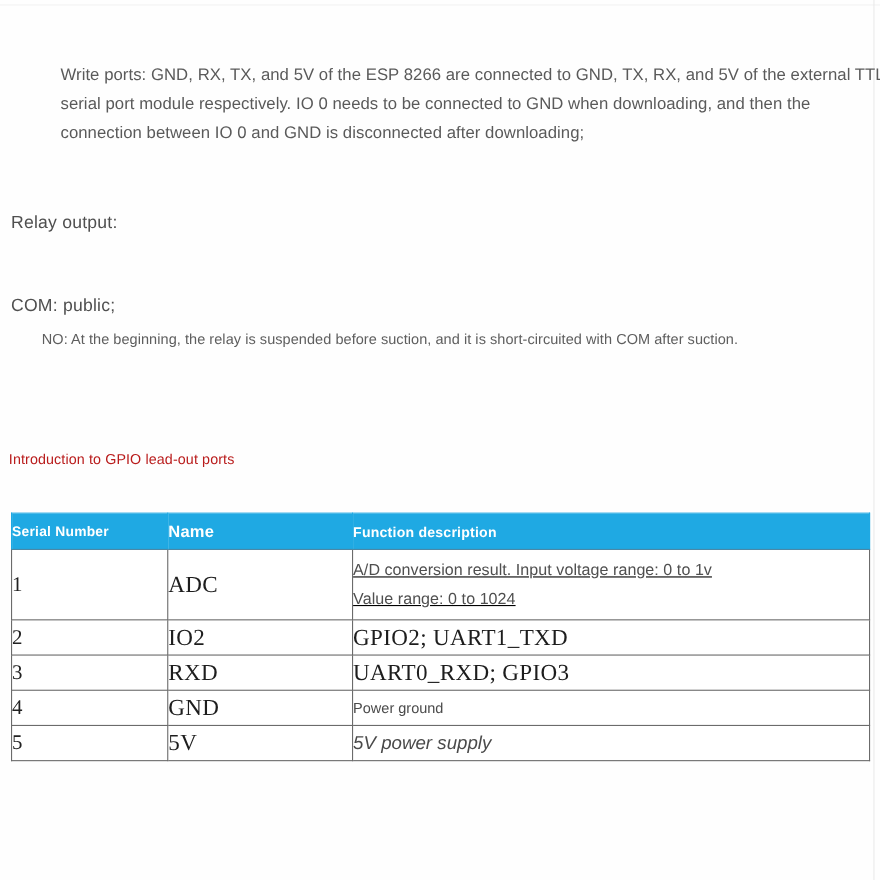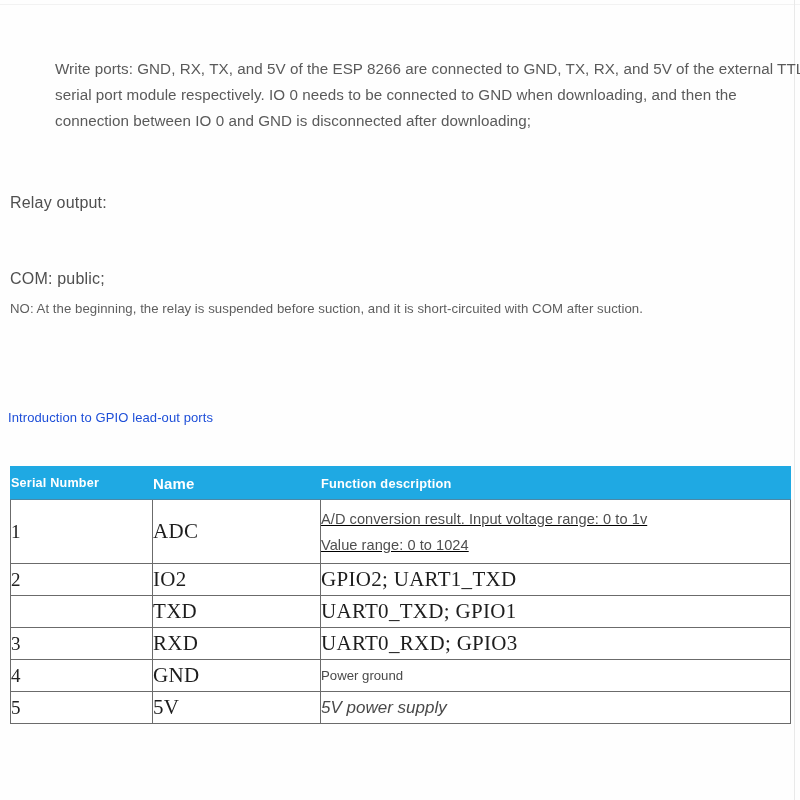--- a/index.html
+++ b/index.html
@@ -69,27 +69,27 @@
 
   .subline {
     position: absolute;
     left: 10px;
     color: #5e5e5e;
     font-size: 13.2px;
     line-height: 18px;
     letter-spacing: 0.05px;
   }
   .subline.nc { top: 229px; }
-  .subline.no { top: 300px; }
+  .subline.no { top: 300px; margin-left: 28px; }
 
   .table-caption {
     position: absolute;
     left: 8px;
     top: 410px;
-    color: #1d4ed8;
+    color: #b91c1c;
     font-size: 13px;
     letter-spacing: 0.1px;
   }
 
   
   .gpio-table {
     position: absolute;
     left: 10px;
     top: 466px;
     width: 780px;
@@ -211,25 +211,20 @@
           </div>
         </td>
       </tr>
 
       <tr class="row-std">
         <td class="cell-serial">2</td>
         <td class="cell-name">IO2</td>
         <td class="cell-desc-serif">GPIO2; UART1_TXD</td>
       </tr>
 
-      <tr class="row-std">
-        <td class="cell-serial"></td>
-        <td class="cell-name">TXD</td>
-        <td class="cell-desc-serif">UART0_TXD; GPIO1</td>
-      </tr>
 
       <tr class="row-std">
         <td class="cell-serial">3</td>
         <td class="cell-name">RXD</td>
         <td class="cell-desc-serif">UART0_RXD; GPIO3</td>
       </tr>
 
       <tr class="row-std">
         <td class="cell-serial">4</td>
         <td class="cell-name">GND</td>

